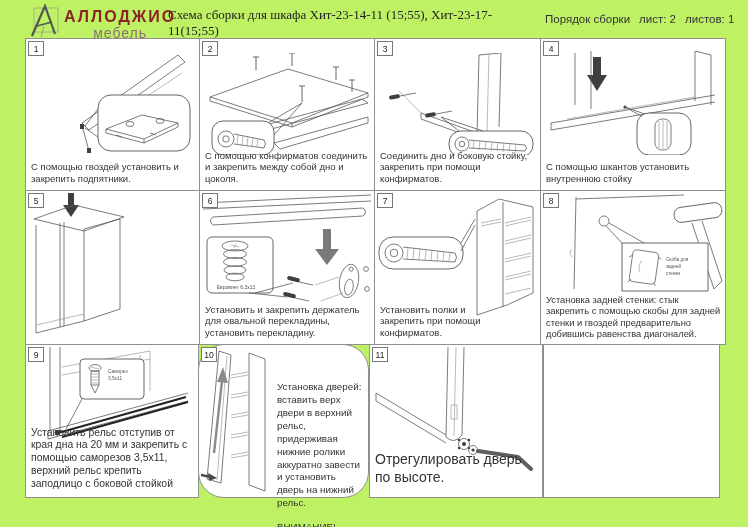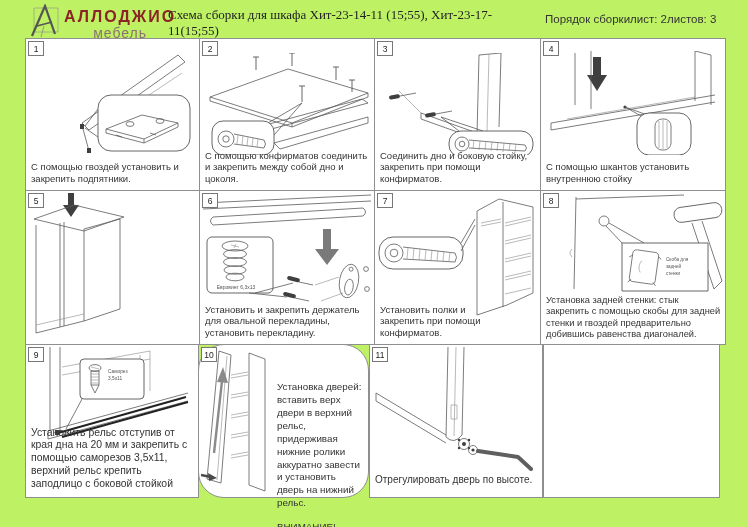--- a/index.html
+++ b/index.html
@@ -6,41 +6,41 @@
   #page{position:relative;width:748px;height:527px;background:#bef264;overflow:hidden;
         font-family:"Liberation Sans",sans-serif;color:#3a3a3a;}
   
   #logo-mark{position:absolute;left:28px;top:4px;}
   #brand{position:absolute;left:64px;top:8px;text-align:center;}
   #brand .name{font-size:16px;font-weight:bold;letter-spacing:2px;color:#8b2525;}
   #brand .sub{font-size:14px;letter-spacing:1px;color:#8d7070;margin-top:-1px;}
   #doc-title{position:absolute;left:168px;top:7px;width:340px;text-align:left;
              font-family:"Liberation Serif",serif;font-size:13px;color:#222;line-height:1.22;}
   #order{position:absolute;left:545px;top:13px;width:185px;font-size:11.5px;color:#333;
-         display:flex;align-items:flex-end;white-space:nowrap;}
+         display:flex;gap:9px;align-items:flex-end;white-space:nowrap;}
   
   .panel{position:absolute;border:1px solid #8f8f8f;background:#fff;box-sizing:border-box;}
   .badge{position:absolute;top:2px;left:2px;width:14px;height:13px;border:1px solid #777;
          font-size:8.5px;display:flex;align-items:center;justify-content:center;color:#222;background:#fff;z-index:2;}
   .caption{position:absolute;left:5px;right:3px;bottom:5px;font-size:9.5px;line-height:1.24;color:#333;}
   .drawing{position:absolute;}
   svg{display:block;}
   svg *{vector-effect:non-scaling-stroke;}
   .ln{stroke:#5a5a5a;fill:none;stroke-width:0.8;}
   .thin{stroke:#8a8a8a;fill:none;stroke-width:0.6;}
   .bubble{stroke:#555;fill:#fff;stroke-width:0.9;}
   .dk{fill:#3f3f3f;stroke:none;}
   .svgtxt{font-family:"Liberation Sans",sans-serif;fill:#555;}
   .p5-caption{position:absolute;left:108px;top:62px;right:5px;font-size:9.8px;line-height:1.3;color:#333;}
   .p7-caption{right:34px;}
   .p8-caption{font-size:9.3px;bottom:3px;}
   .p9-caption{font-size:10.4px;bottom:6px;}
   .p10-text{position:absolute;left:78px;top:36px;right:4px;font-size:9.8px;line-height:1.32;color:#333;}
   .p10-warn{margin-top:11px;}
-  .p11-caption{bottom:11px;font-size:10px;}
+  .p11-caption{bottom:11px;font-size:14px;}
 </style>
 </head>
 <body>
 
 <div id="page">
 
   <svg id="logo-mark" width="34" height="34" viewBox="0 0 34 34">
     <rect x="6" y="4" width="24" height="24" class="thin"></rect>
     <path d="M4,32 L17,2 L27,30" stroke="#555" stroke-width="2.2" fill="none"></path>
     <path d="M9,22 L24,18" stroke="#555" stroke-width="1.6" fill="none"></path>
@@ -50,21 +50,21 @@
     <div class="name">АЛЛОДЖИО</div>
     <div class="sub">мебель</div>
   </div>
   <div id="doc-title">
     <div>Схема сборки для шкафа Хит-23-14-11 (15;55), Хит-23-17-11(15;55)</div>
     <div>Хит-24-14-11(15;55), Хит-24-17-11 (15;55)</div>
   </div>
   <div id="order">
     <span>Порядок сборки</span>
     <span>лист: 2</span>
-    <span>листов: 3</span>
+    <span>листов: 1</span>
   </div>
 
   <div class="panel" style="left:25px;top:38px;width:175px;height:153px;">
     <div class="badge">1</div>
     <svg class="drawing" style="left:6px;top:14px;" width="162" height="100" viewBox="0 0 162 100">
       <g>
         <path class="ln" d="M146,2 L50,70 M153,9 L57,77 M146,2 L153,9 M50,70 L57,77"></path>
         <path class="thin" d="M150,20 L96,56"></path>
         <path class="ln" d="M51,76 L57,98"></path>
       </g>

